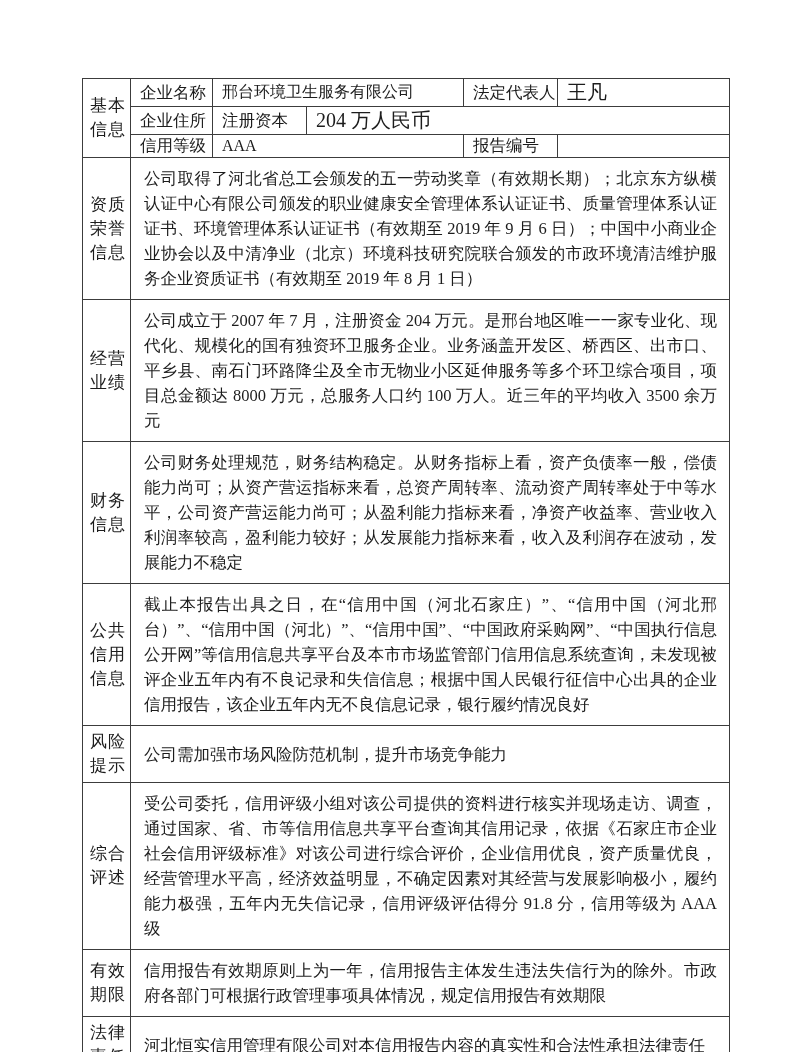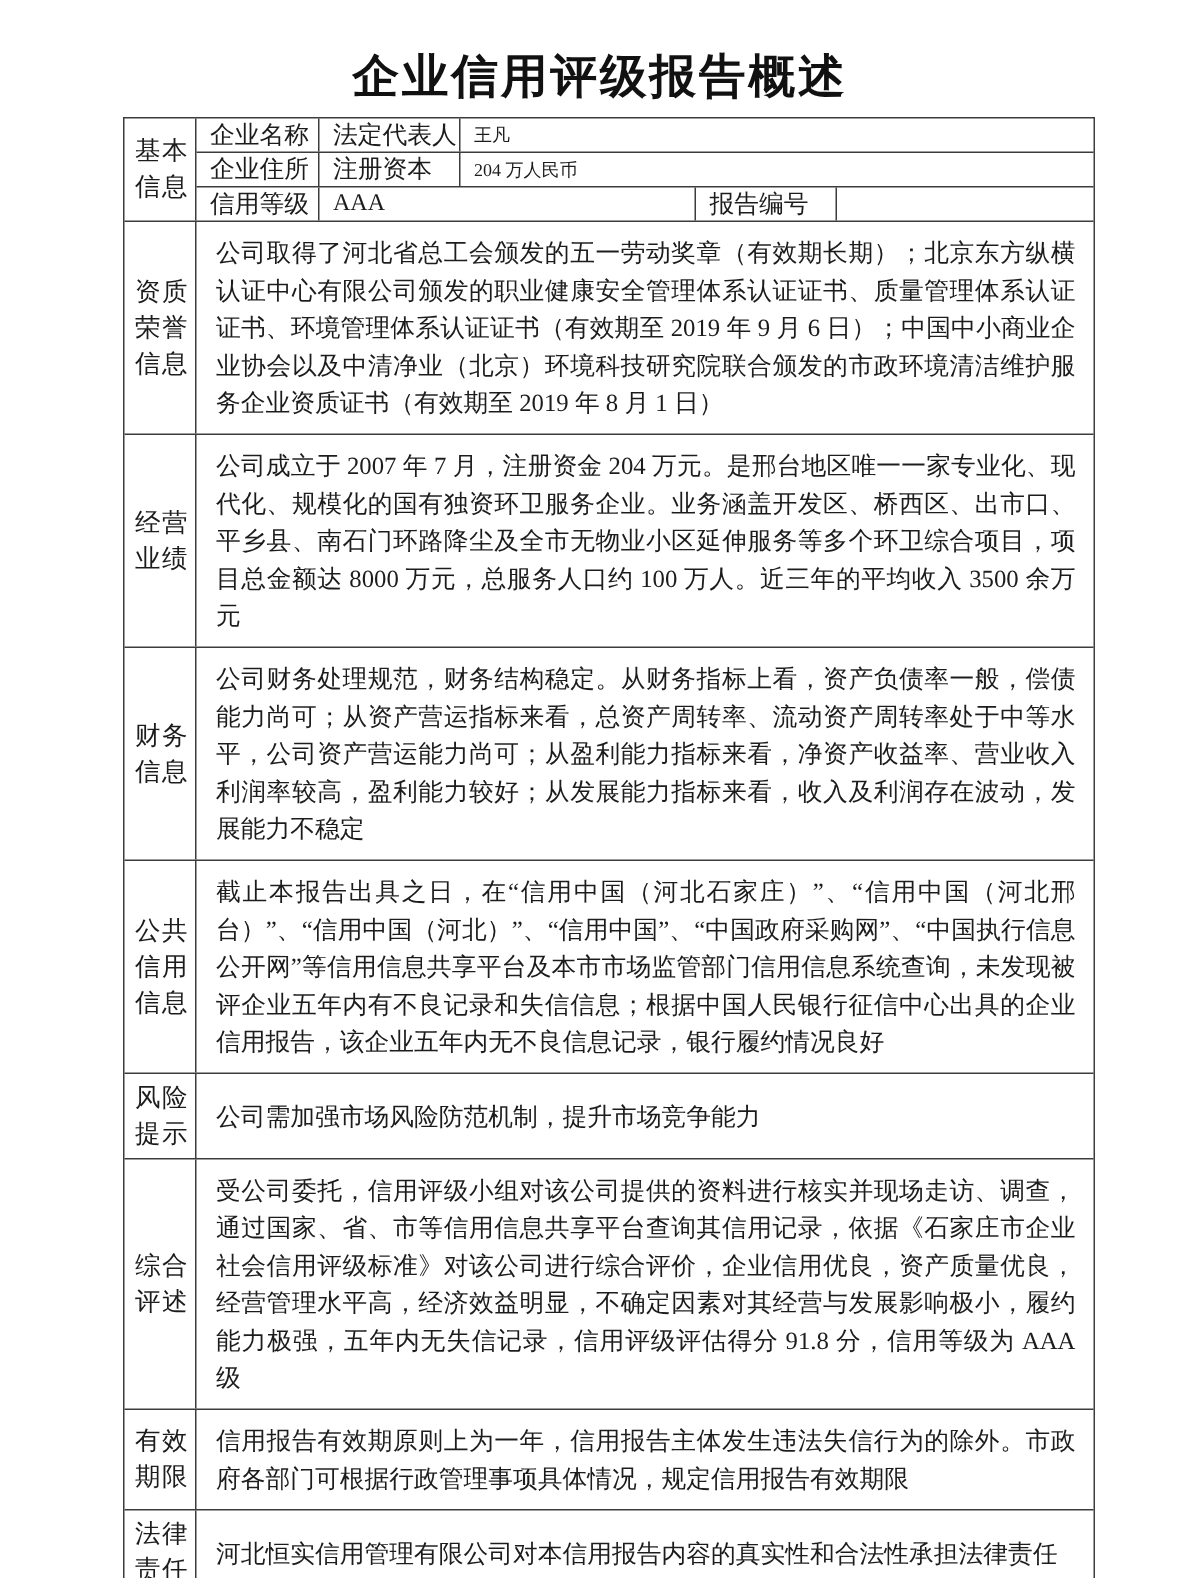--- a/index.html
+++ b/index.html
@@ -33,36 +33,36 @@
   .base-grid{flex:1;display:flex;flex-direction:column;}
   .base-row{display:flex;flex:1;border-bottom:1px solid #3c3c3c;height:29px;}
   .base-row:last-child{border-bottom:none;}
   .bcell{
     box-sizing:border-box;display:flex;align-items:center;
     font-size:16.5px;white-space:nowrap;overflow:visible;padding:0 6px 0 9px;
   }
   .bl1{width:82px;flex:0 0 82px;border-right:1px solid #3c3c3c;text-align:right;}
   .bv1{width:251px;flex:0 0 251px;border-right:1px solid #3c3c3c;font-size:16px;}
   .bl2{width:94px;flex:0 0 94px;border-right:1px solid #3c3c3c;}
-  .bv2{flex:1;font-size:12px;}
+  .bv2{flex:1;font-size:20px;}
 </style>
 </head>
 <body>
 
 <div class="page">
 
-  <div class="doc-title">企业信用评级报告概述</div>
 
   <div class="rtable">
 
     <div class="row">
       <div class="vcell">基本信息</div>
       <div class="base-grid">
         <div class="base-row">
           <div class="bcell bl1">企业名称</div>
+          <div class="bcell bv1">邢台环境卫生服务有限公司</div>
           <div class="bcell bl2">法定代表人</div>
           <div class="bcell bv2">王凡</div>
         </div>
         <div class="base-row">
           <div class="bcell bl1">企业住所</div>
           <div class="bcell bl2">注册资本</div>
           <div class="bcell bv2">204 万人民币</div>
         </div>
         <div class="base-row">
           <div class="bcell bl1">信用等级</div>

